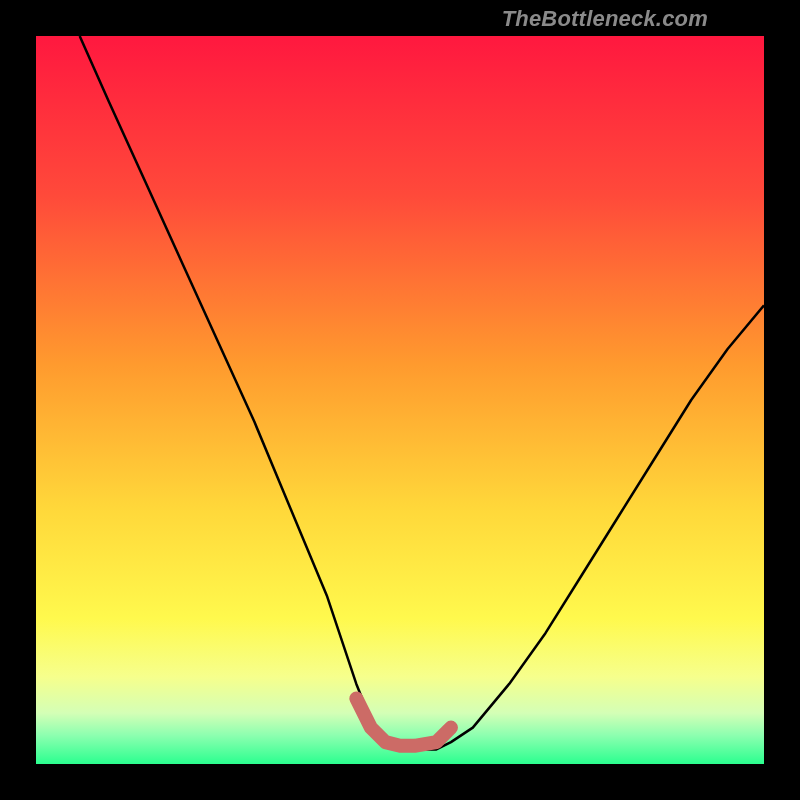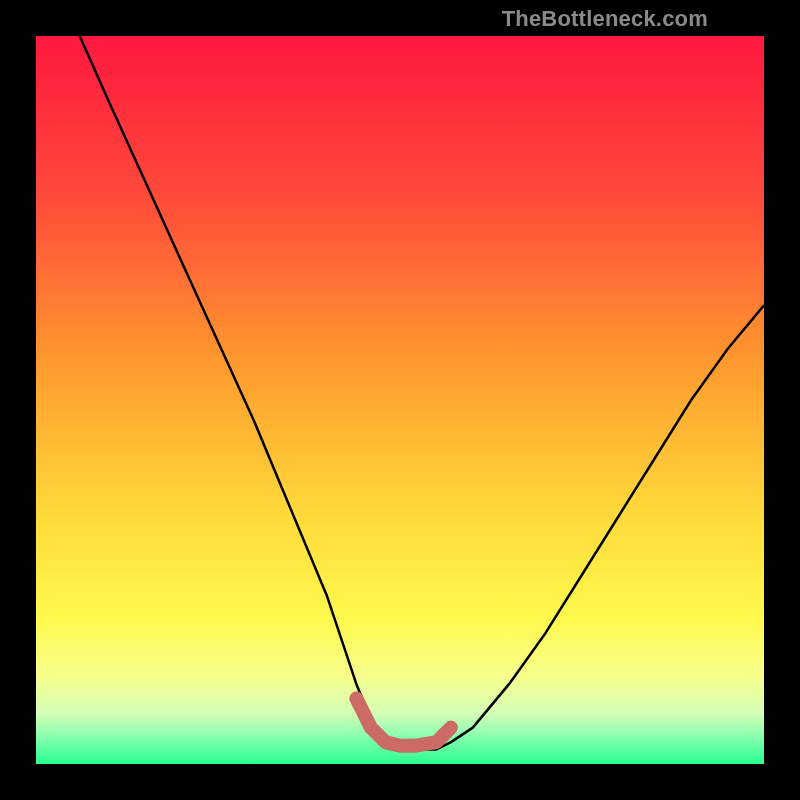--- a/index.html
+++ b/index.html
@@ -8,20 +8,21 @@
     background: #000;
     width: 800px;
     height: 800px;
     overflow: hidden;
     position: relative;
   }
   .chart-container {
     width: 720px;
     height: 800px;
     position: relative;
+    font-style: italic;
   }
   .watermark {
     position: absolute;
     top: 6px;
     right: 12px;
     font-family: Arial, Helvetica, sans-serif;
     font-size: 22px;
     font-weight: 600;
     color: #8a8a8a;
     z-index: 10;

